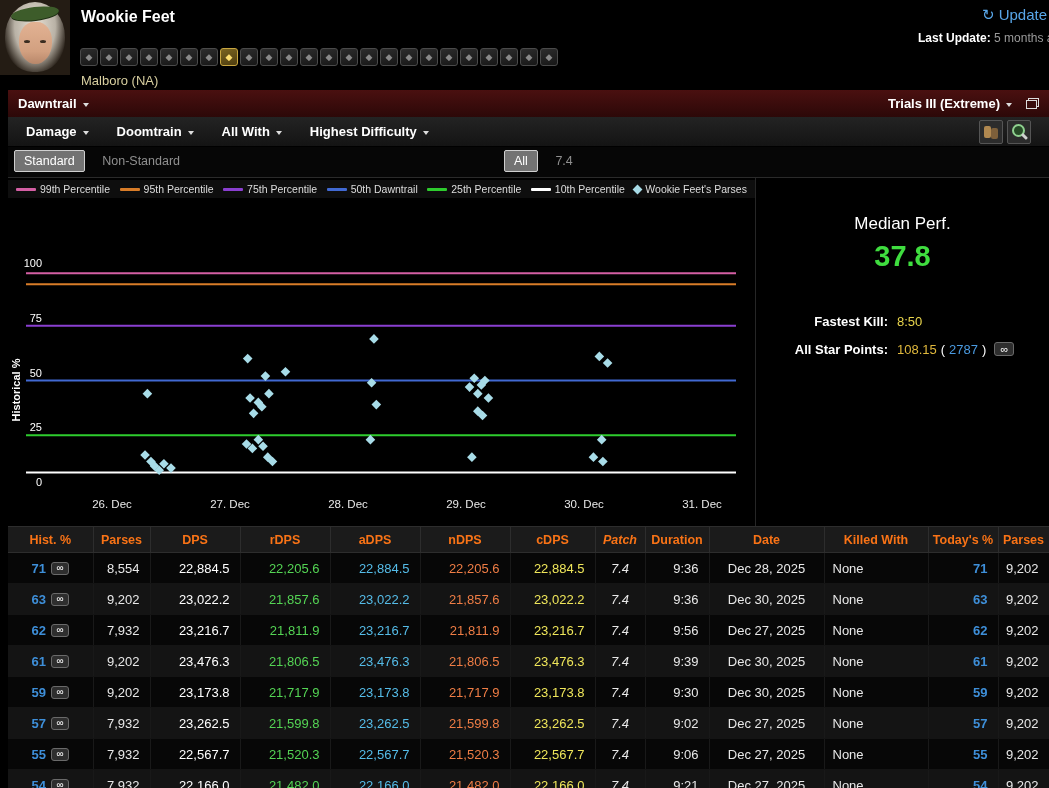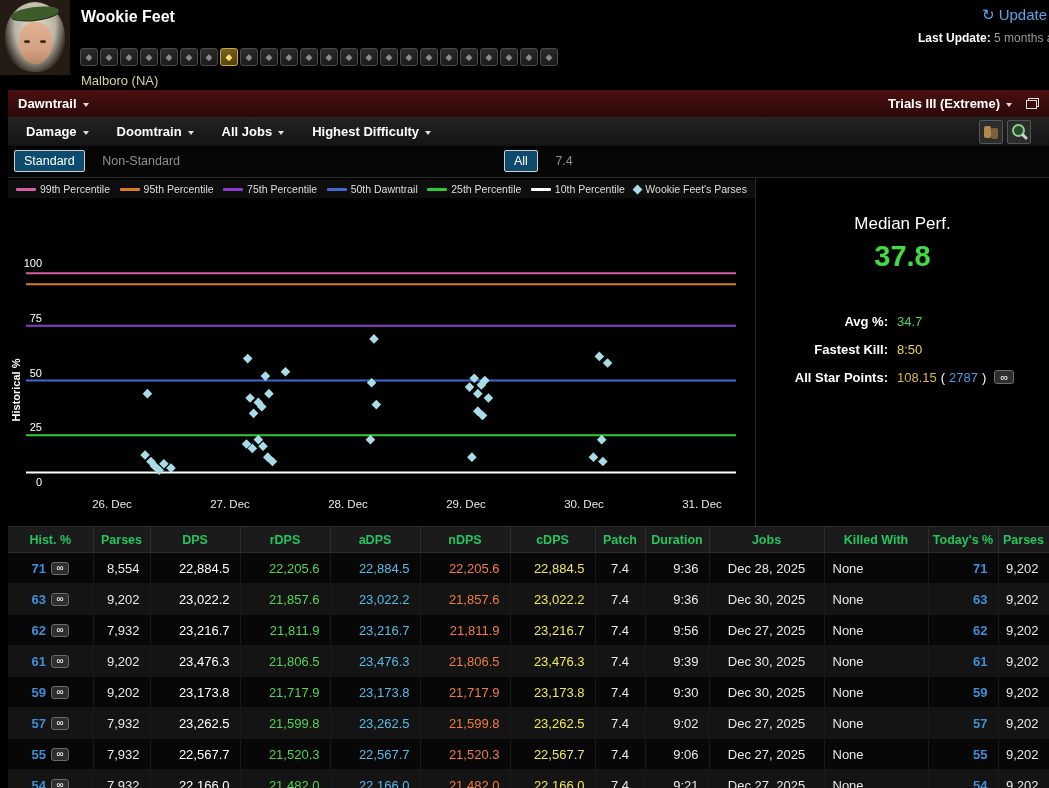--- a/index.html
+++ b/index.html
@@ -38,21 +38,21 @@
   .nav2 .nav-item { cursor:pointer; white-space:nowrap; }
   .nav2-right { margin-left:auto; display:flex; gap:4px; }
   .tool-btn { width:24px; height:24px; background:#2c2c2c; border:1px solid #555; border-radius:2px; position:relative; cursor:pointer; }
   .people-glyph:before { content:""; position:absolute; left:4px; top:5px; width:7px; height:12px; background:#b08850; border-radius:2px; }
   .people-glyph:after { content:""; position:absolute; left:11px; top:7px; width:7px; height:11px; background:#7d5f3a; border-radius:2px; }
   .search-glyph:before { content:""; position:absolute; left:4px; top:3px; width:9px; height:9px; border:2px solid #8fd08f; border-radius:50%; background:#264a26; }
   .search-glyph:after { content:""; position:absolute; left:13px; top:14px; width:7px; height:3px; background:#cfcfcf; transform:rotate(45deg); border-radius:1px; }
 
   .filter-bar { position:relative; height:31px; background:#060606; border-bottom:1px solid #2a2a2a; font-size:12.5px; }
   .fbtn { display:inline-block; padding:3px 9px; margin:3px 2px 0 2px; border:1px solid transparent; border-radius:2px; color:#8f8f8f; cursor:pointer; white-space:nowrap; }
-  .fbtn.on { background:#0c4a6e; border-color:#cfcfcf; color:#fff; }
+  .fbtn.on { background:#737373; border-color:#cfcfcf; color:#fff; }
   .fbtn.metric { background:#151515; border-color:#4a4a4a; color:#909090; }
   .fbtn.metric.on { background:#4a1414; border-color:#b03535; color:#fff; }
   .fg-left { position:absolute; left:4px; top:0; }
   .fg-mid { position:absolute; left:494px; top:0; }
   .fg-right { position:absolute; right:2px; top:0; }
 
   
   .chart-row { display:flex; height:348px; background:#000; }
   .chart-area { width:747px; position:relative; }
   .legend { height:18px; margin-top:2px; background:#0e0e0e; display:flex; align-items:center; justify-content:space-between; padding:0 8px; }
@@ -63,32 +63,32 @@
   .median-label { margin-top:36px; text-align:center; color:#fff; font-size:17px; }
   .median-value { margin-top:6px; text-align:center; font-size:29px; font-weight:bold; }
   .stats { margin-top:34px; }
   .stat-row { display:flex; align-items:center; height:28px; font-size:13px; }
   .stat-label { width:132px; text-align:right; color:#fff; font-weight:bold; }
   .stat-value { margin-left:9px; display:flex; align-items:center; gap:4px; }
   .chain-icon { display:inline-flex; align-items:center; justify-content:center; width:20px; height:14px; background:#2e2e2e; border:1px solid #6a6a6a; border-radius:3px; color:#fff; font-size:11px; line-height:1; margin-left:4px; cursor:pointer; }
 
   
   #parse-table { width:1041px; border-collapse:collapse; table-layout:fixed; font-size:13px; }
-  #parse-table th { background:#1b1b1b; color:#22c55e; font-weight:bold; font-size:12.5px; height:26px; border:1px solid #2d2d2d; border-left:none; }
+  #parse-table th { background:#1b1b1b; color:#f97316; font-weight:bold; font-size:12.5px; height:26px; border:1px solid #2d2d2d; border-left:none; }
   #parse-table td { height:31px; border-right:1px solid #191919; border-bottom:1px solid #141414; color:#e8e8e8; }
   #parse-table tr:nth-child(odd) td { background:#070707; }
   #parse-table tr:nth-child(even) td { background:#141414; }
   th:nth-child(1), td:nth-child(1){ width:85px; }
   th:nth-child(2), td:nth-child(2){ width:57px; }
   th:nth-child(3), td:nth-child(3){ width:90px; }
   th:nth-child(4), td:nth-child(4){ width:90px; }
   th:nth-child(5), td:nth-child(5){ width:90px; }
   th:nth-child(6), td:nth-child(6){ width:90px; }
   th:nth-child(7), td:nth-child(7){ width:85px; }
-  th:nth-child(8), td:nth-child(8){ width:50px; }
+  th:nth-child(8), td:nth-child(8){ width:50px;font-style:italic; }
   th:nth-child(9), td:nth-child(9){ width:64px; }
   th:nth-child(10), td:nth-child(10){ width:115px; }
   th:nth-child(11), td:nth-child(11){ width:104px; }
   th:nth-child(12), td:nth-child(12){ width:70px;margin-top:40px; }
   th:nth-child(13), td:nth-child(13){ width:51px; }
   td.num { text-align:right; padding-right:10px; }
   td.ctr { text-align:center; }
   td.lft { text-align:left; padding-left:8px; }
   td.col-hist { text-align:center; }
   .hist-wrap { display:inline-flex; align-items:center; gap:5px; }
@@ -152,21 +152,21 @@
       <span><span>Dawntrail</span><span class="caret"></span></span>
       <span class="maroon-right">
         <span><span>Trials III (Extreme)</span><span class="caret"></span></span>
         <span class="win-icon"></span>
       </span>
     </div>
 
     <div class="nav2">
       <span class="nav-item"><span>Damage</span><span class="caret"></span></span>
       <span class="nav-item"><span>Doomtrain</span><span class="caret"></span></span>
-      <span class="nav-item"><span>All Jobs</span><span class="caret"></span></span>
+      <span class="nav-item"><span>All With</span><span class="caret"></span></span>
       <span class="nav-item"><span>Highest Difficulty</span><span class="caret"></span></span>
       <span class="nav2-right">
         <span class="tool-btn people-glyph"></span>
         <span class="tool-btn search-glyph"></span>
       </span>
     </div>
 
     <div class="filter-bar">
       <span class="fg-left">
         <span class="fbtn on">Standard</span>
@@ -268,26 +268,20 @@
             <rect x="-3.4" y="-3.4" width="6.8" height="6.8" transform="translate(593.6999999999998,241.63) rotate(45)" fill="#a8dce8"></rect>
             <rect x="-3.4" y="-3.4" width="6.8" height="6.8" transform="translate(585.4399999999998,259.15) rotate(45)" fill="#a8dce8"></rect>
             <rect x="-3.4" y="-3.4" width="6.8" height="6.8" transform="translate(594.88,263.53) rotate(45)" fill="#a8dce8"></rect>
           </svg>
       </div>
       <div class="side-panel">
         <div class="median-label">Median Perf.</div>
         <div class="median-value" id="median-value" style="color: rgb(63, 221, 63);">37.8</div>
         <div class="stats" id="stats">
             <div class="stat-row">
-              <span class="stat-label">Avg %:</span>
-              <span class="stat-value">
-                <span style="color: rgb(84, 212, 84);">34.7</span>
-              </span>
-            </div>
-            <div class="stat-row">
               <span class="stat-label">Fastest Kill:</span>
               <span class="stat-value">
                 <span style="color: rgb(232, 212, 76);">8:50</span>
               </span>
             </div>
             <div class="stat-row">
               <span class="stat-label">All Star Points:</span>
               <span class="stat-value">
                 <span style="color: rgb(224, 184, 60);">108.15 </span>
                 <span style="color: rgb(255, 255, 255);">(</span>
@@ -305,21 +299,21 @@
           <tr id="table-head-row">
             <th>Hist. %</th>
             <th>Parses</th>
             <th>DPS</th>
             <th>rDPS</th>
             <th>aDPS</th>
             <th>nDPS</th>
             <th>cDPS</th>
             <th>Patch</th>
             <th>Duration</th>
-            <th>Jobs</th>
+            <th>Date</th>
             <th>Killed With</th>
             <th>Today's %</th>
             <th>Parses</th>
           </tr>
         </thead>
       <tbody id="table-body">
           <tr>
             <td class="col-hist"><span class="hist-wrap">
                 <span class="hist-num" style="color: rgb(62, 143, 217);">71</span>
                 <span class="chain-icon">∞</span>

